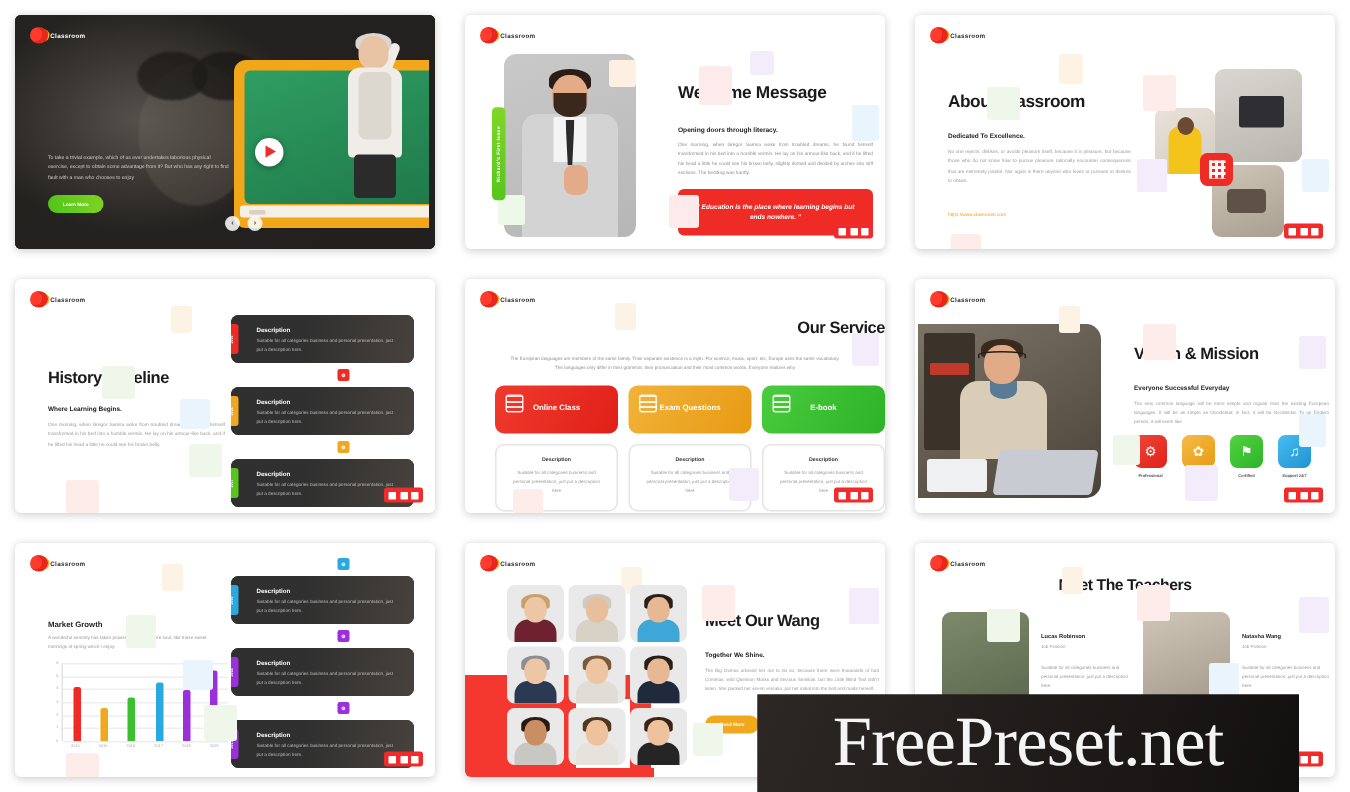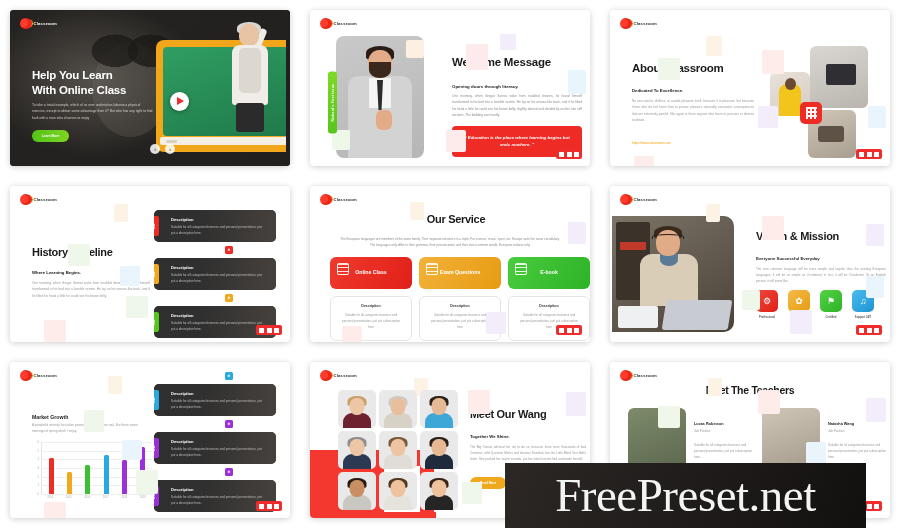--- a/index.html
+++ b/index.html
@@ -158,21 +158,21 @@
   .s4 .subhead{position:absolute;left:22px;top:84px;font-size:4.3px;font-weight:800;color:#1a1a1a;}
   .s4 .body{position:absolute;left:22px;top:94px;width:118px;font-size:3.2px;line-height:2;color:#999;text-align:justify;}
   .tl-item{position:absolute;right:14px;width:122px;height:32px;background:#2c2c2c;border-radius:5px;overflow:hidden;}
   .tl-item .tl-bg{position:absolute;inset:0;background:linear-gradient(100deg,#303030 40%,#4a443f 100%);opacity:.9;}
   .tl-item .tl-t{position:absolute;left:17px;top:7px;font-size:4.1px;font-weight:800;color:#fff;}
   .tl-item .tl-b{position:absolute;left:17px;top:15px;width:92px;font-size:3.1px;line-height:1.9;color:#bdbdbd;}
   .tl-tab{position:absolute;left:-4px;top:6px;width:9px;height:20px;border-radius:2px;color:#fff;font-size:2.4px;font-weight:700;writing-mode:vertical-rl;transform:rotate(180deg);display:flex;align-items:center;justify-content:center;}
   .tl-dot{position:absolute;width:8px;height:8px;border-radius:1.5px;display:flex;align-items:center;justify-content:center;color:#fff;font-size:3.2px;font-weight:700;}
 
   
-  .s5 .heading{position:absolute;left:12px;right:0;top:27px;text-align:center;font-size:11px;font-weight:700;color:#1a1a1a;letter-spacing:-.3px;}
+  .s5 .heading{position:absolute;left:12px;right:0;top:27px;text-align:right;font-size:11px;font-weight:700;color:#1a1a1a;letter-spacing:-.3px;}
   .s5 .intro{position:absolute;left:30px;right:30px;top:50px;font-size:3.1px;line-height:2;color:#8d8d8d;text-align:center;}
   .svc-card{position:absolute;top:71px;width:82px;height:32px;border-radius:6px;overflow:hidden;}
   .svc-card .svc-icon{position:absolute;left:7px;top:6px;width:12px;height:12px;border:.8px solid rgba(255,255,255,.85);border-radius:2px;background:
       repeating-linear-gradient(rgba(255,255,255,.85) 0 1px, transparent 1px 3.5px);}
   .svc-card .svc-label{position:absolute;left:0;right:0;top:12px;text-align:center;color:#fff;font-size:5.2px;font-weight:800;}
   .svc-desc{position:absolute;top:110px;width:82px;height:45px;border:.7px solid #e4e4e4;border-radius:6px;background:#fff;}
   .svc-desc .d-t{position:absolute;left:0;right:0;top:7px;text-align:center;font-size:3.5px;font-weight:800;color:#333;}
   .svc-desc .d-b{position:absolute;left:9px;right:9px;top:15px;text-align:center;font-size:3px;line-height:2;color:#9a9a9a;}
 
   
@@ -260,24 +260,20 @@
         <div class="board-tray"></div>
       </div>
       <div class="teacher">
         <div class="t-arm"></div>
         <div class="t-hair"></div>
         <div class="t-head"></div>
         <div class="t-body"></div>
         <div class="t-vest"></div>
         <div class="t-legs"></div>
       </div>
-      <div class="htitle">
-        <div>Help You Learn</div>
-        <div>With Online Class</div>
-      </div>
       <div class="hbody">To take a trivial example, which of us ever undertakes laborious physical exercise, except to obtain some advantage from it? But who has any right to find fault with a man who chooses to enjoy</div>
       <div class="hbtn">Learn More</div>
       <div class="play"></div>
       <div class="arrows">
         <span>‹</span>
         <span>›</span>
       </div>
     </div>
   </div>
 

